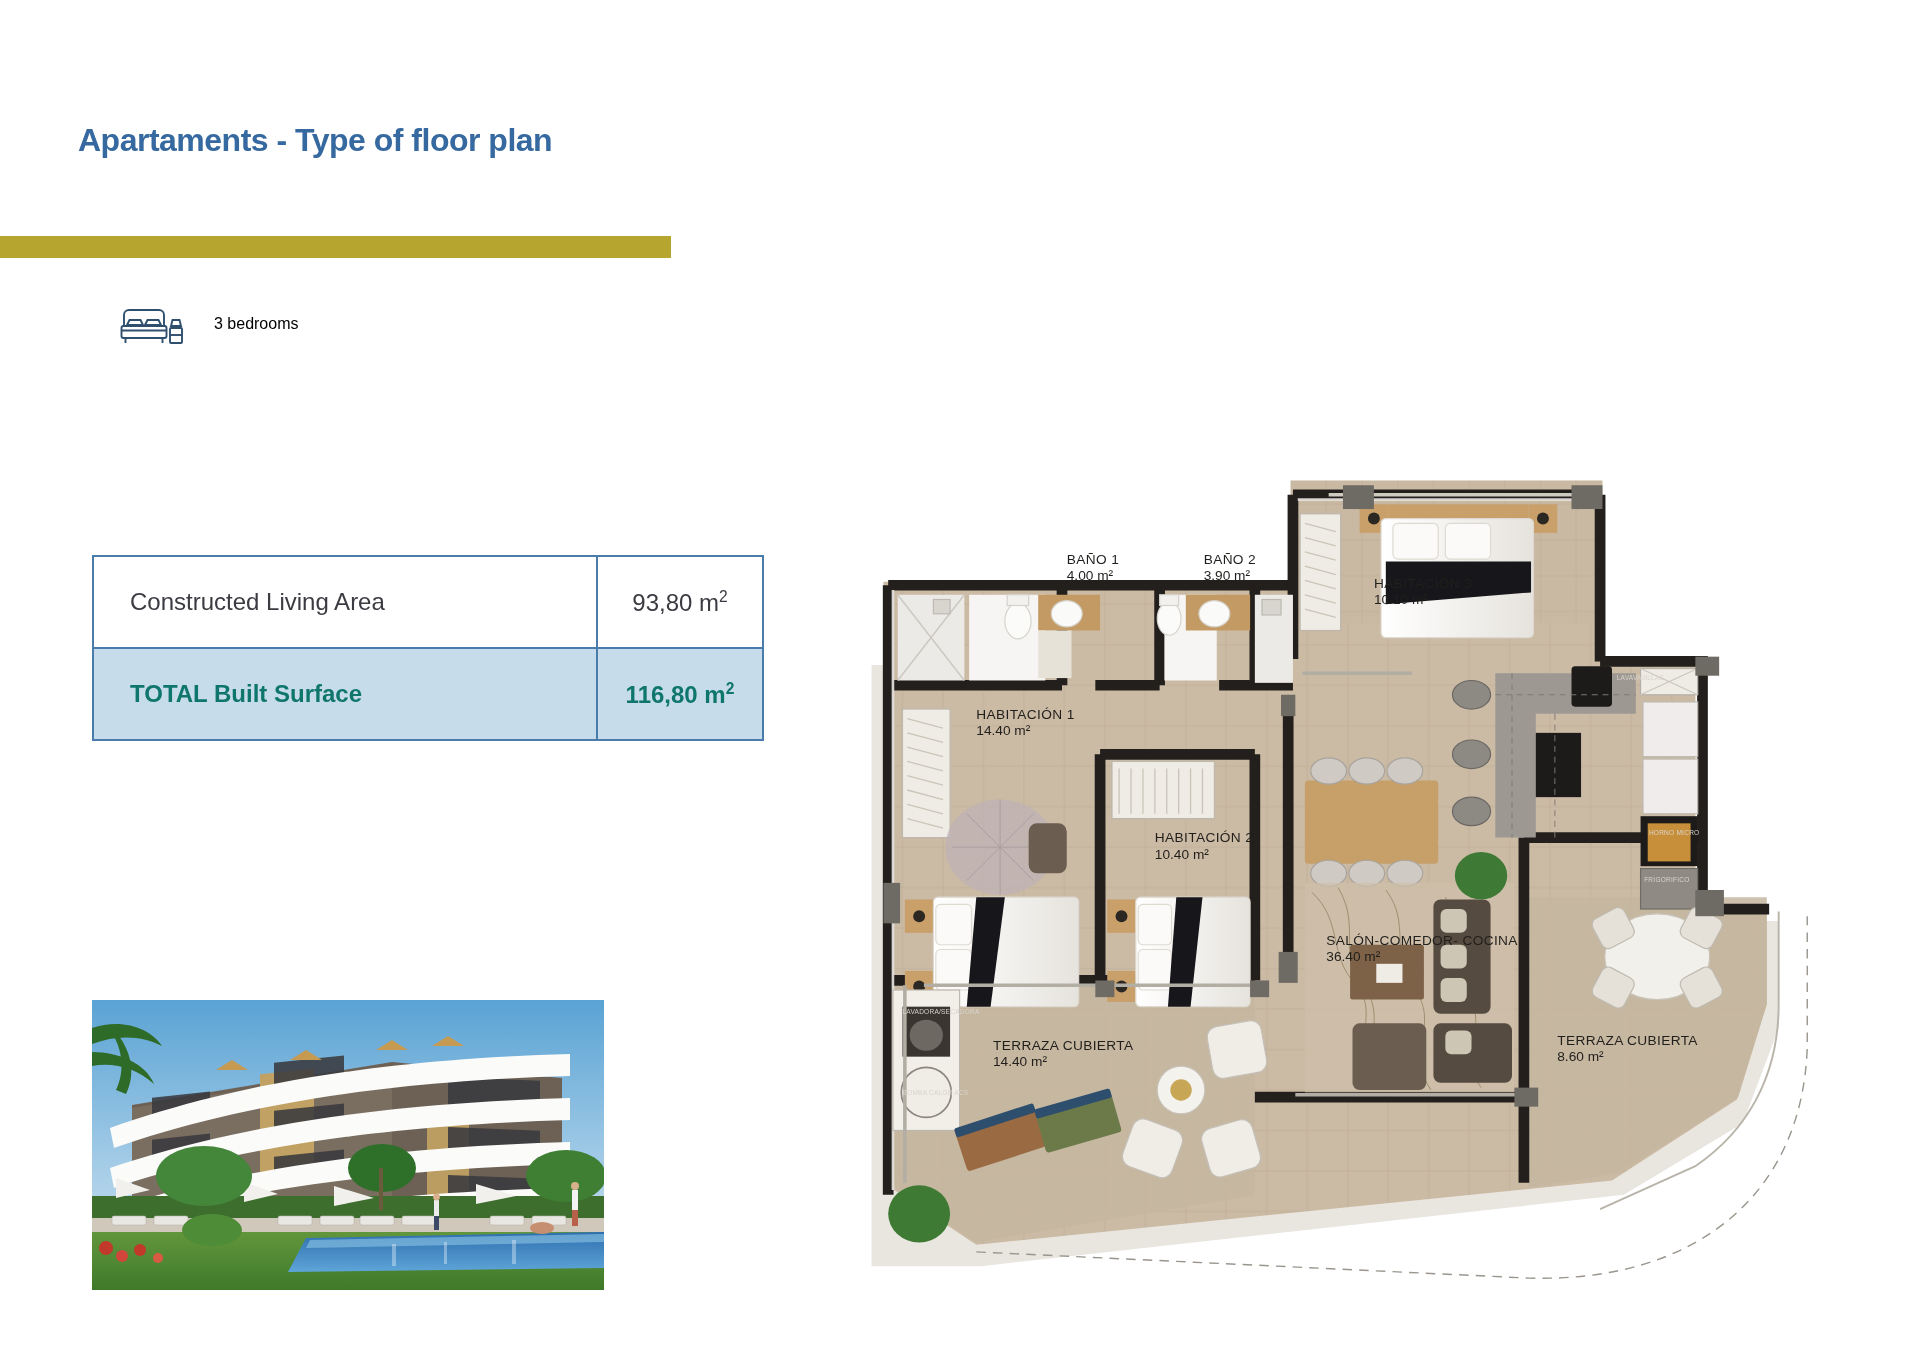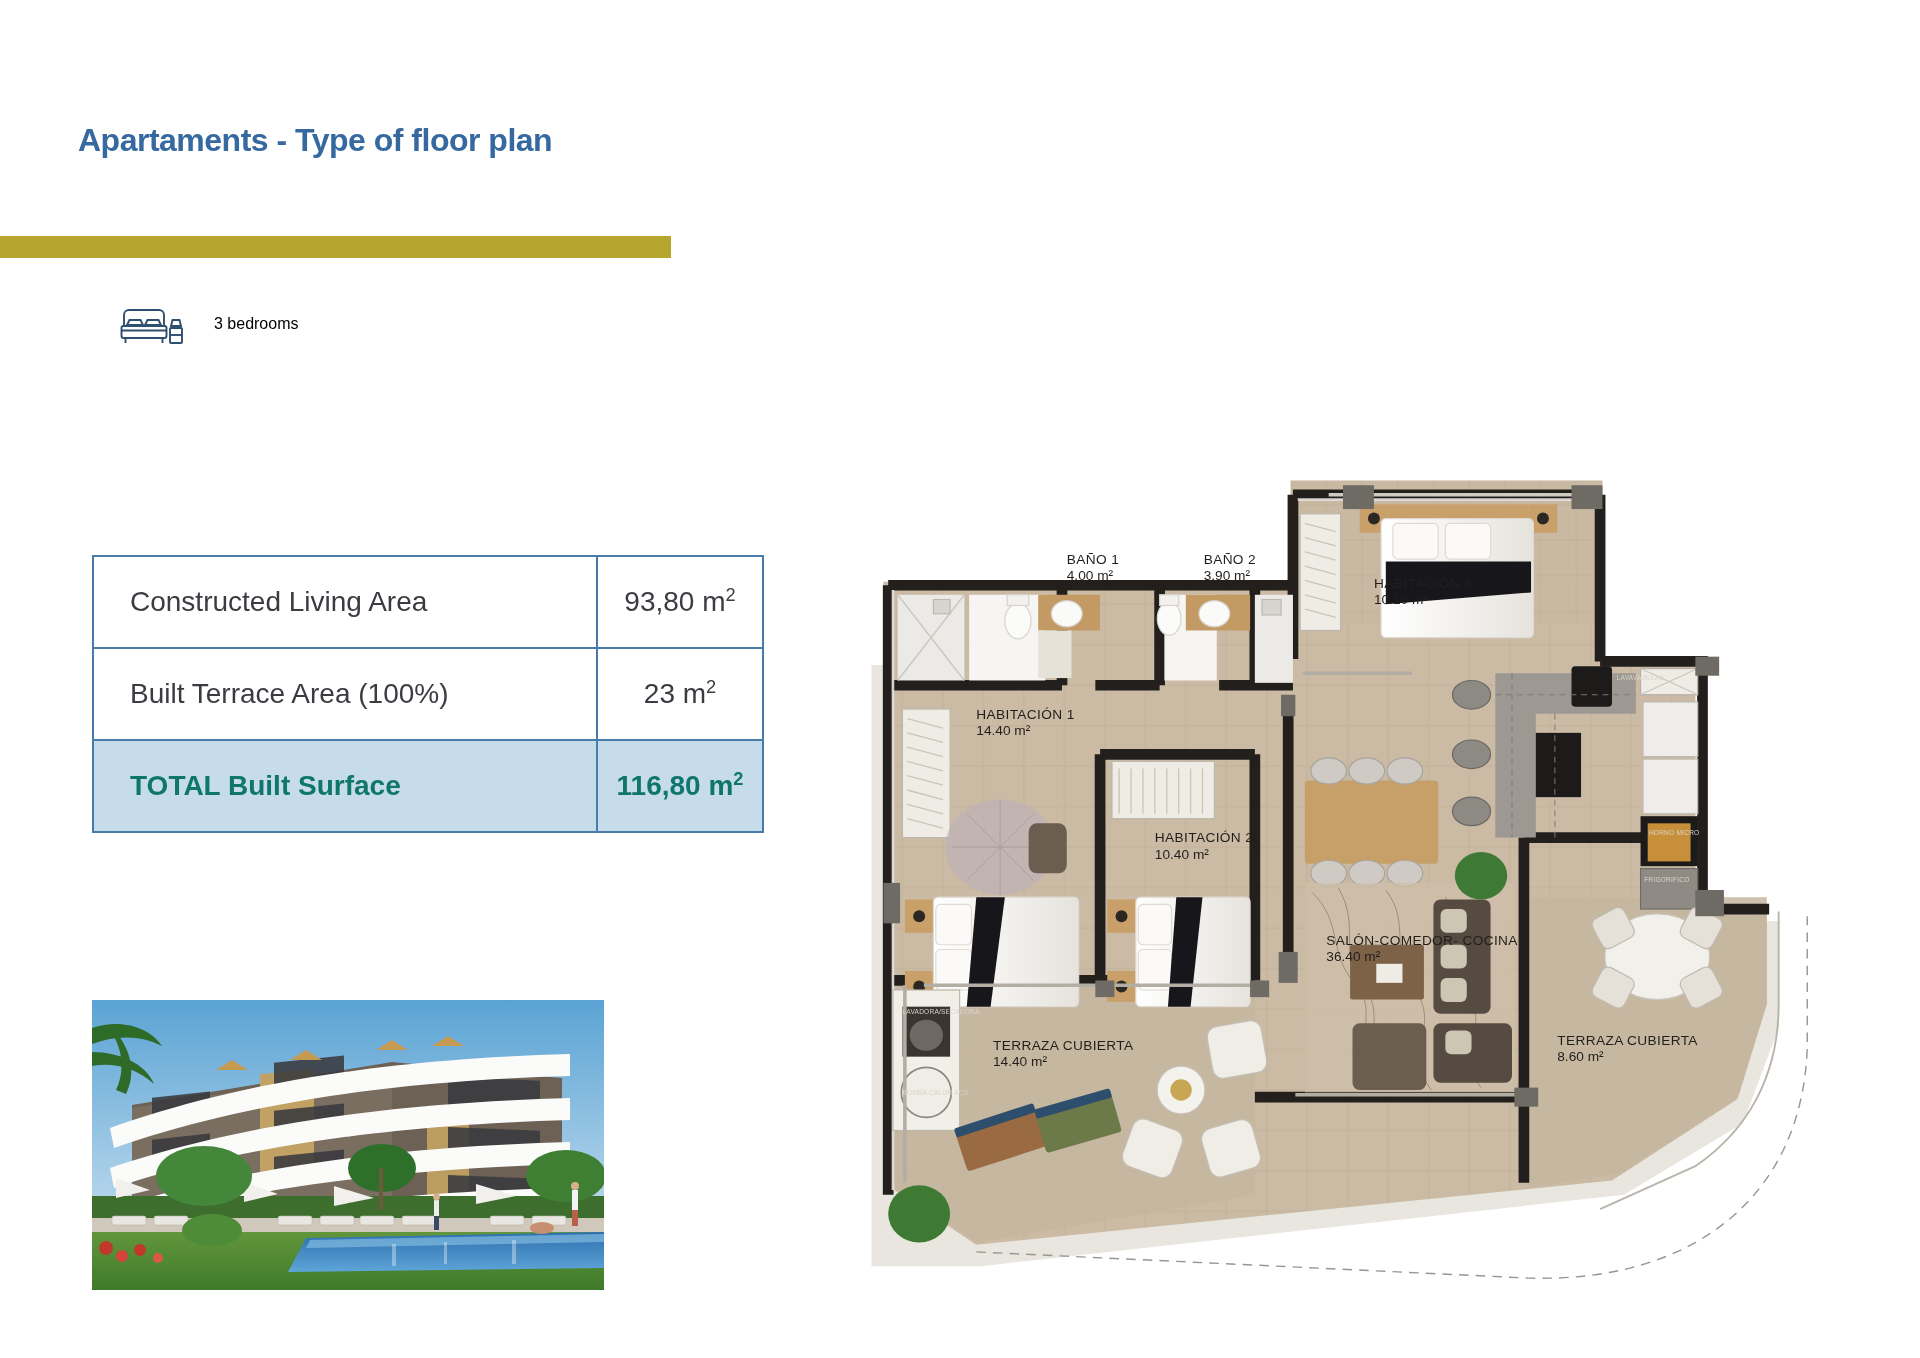--- a/index.html
+++ b/index.html
@@ -29,21 +29,21 @@
   #bed-icon{width:72px;height:48px;display:block;}
 
   
   #area-table{
     position:absolute; left:92px; top:555px;
     width:672px; border-collapse:collapse;
     table-layout:fixed;
   }
   #area-table td{
     border:2px solid #4a7cab;
-    font-size:28px; color:#3b3b42;
+    font-size:24px; color:#3b3b42;
     height:88px; vertical-align:middle;
   }
   #area-table td.label{ padding-left:36px; width:465px;}
   #area-table td.value{ text-align:center;}
   #area-table tr.total td{
     background:#c6dcea; font-weight:bold; color:#0f766e;
   }
   .sup{font-size:0.65em;vertical-align:super;}
 
   
@@ -103,24 +103,20 @@
     </svg>
   </span>
   <span>3 bedrooms</span>
 </div>
 
 <table id="area-table">
   <tbody>
     <tr>
       <td class="label">Constructed Living Area</td>
       <td class="value">93,80 m<span class="sup">2</span></td>
-    </tr>
-    <tr>
-      <td class="label">Built Terrace Area (100%)</td>
-      <td class="value">23 m<span class="sup">2</span></td>
     </tr>
     <tr class="total">
       <td class="label">TOTAL Built Surface</td>
       <td class="value">116,80 m<span class="sup">2</span></td>
     </tr>
   </tbody>
 </table>
 
 <div id="render-photo">
 <svg width="512" height="290" viewBox="0 0 512 290">

